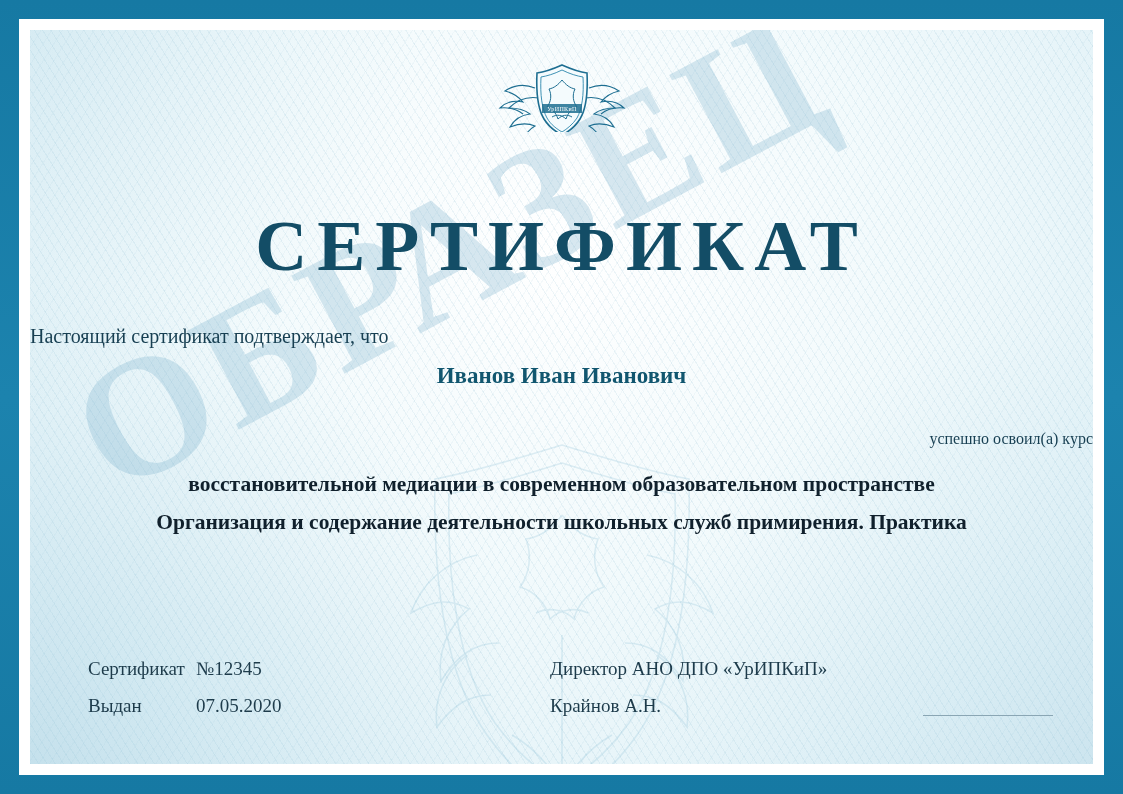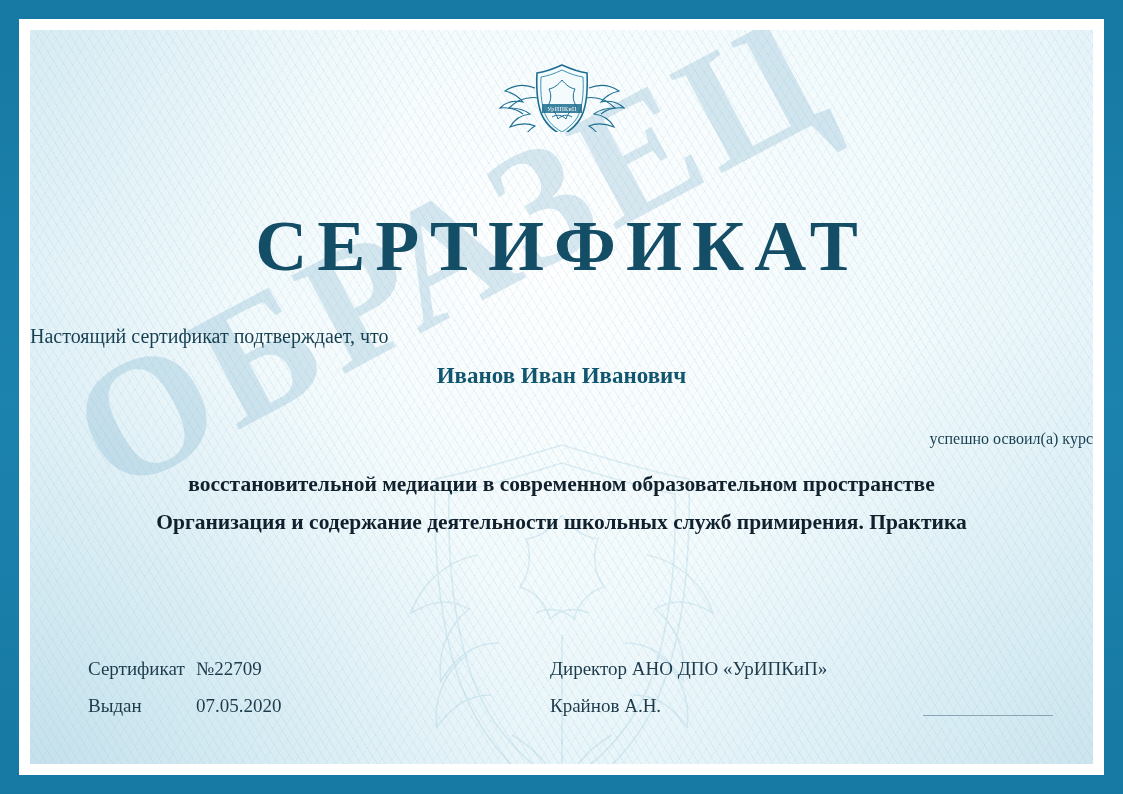--- a/index.html
+++ b/index.html
@@ -246,21 +246,21 @@
       <div class="holder-name">Иванов Иван Иванович</div>
       <div class="completed-line">успешно освоил(а) курс</div>
       <div class="course-title">
         <div>восстановительной медиации в современном образовательном пространстве</div>
         <div>Организация и содержание деятельности школьных служб примирения. Практика</div>
       </div>
 
       <div class="footer-left">
         <div class="row">
           <span class="lbl">Сертификат</span>
-          <span>№22709</span>
+          <span>№12345</span>
         </div>
         <div class="row">
           <span class="lbl">Выдан</span>
           <span>07.05.2020</span>
         </div>
       </div>
 
       <div class="footer-right">
         <div>Директор АНО ДПО «УрИПКиП»</div>
         <div>Крайнов А.Н.</div>

